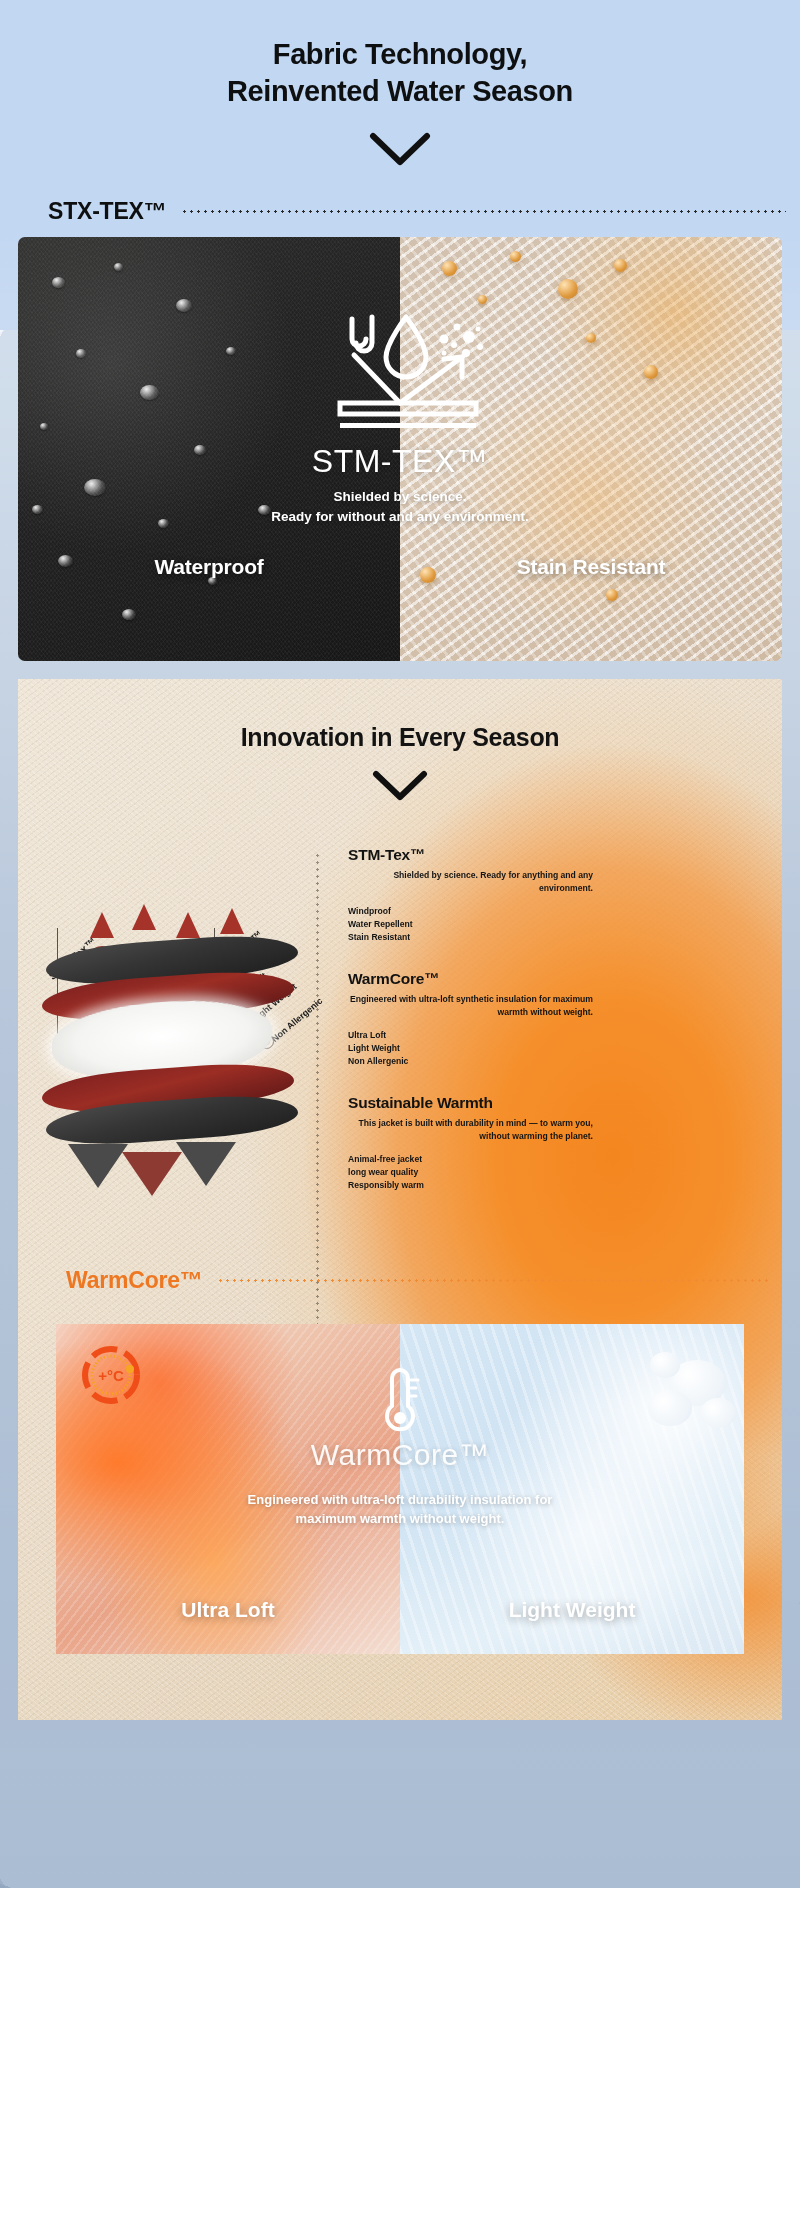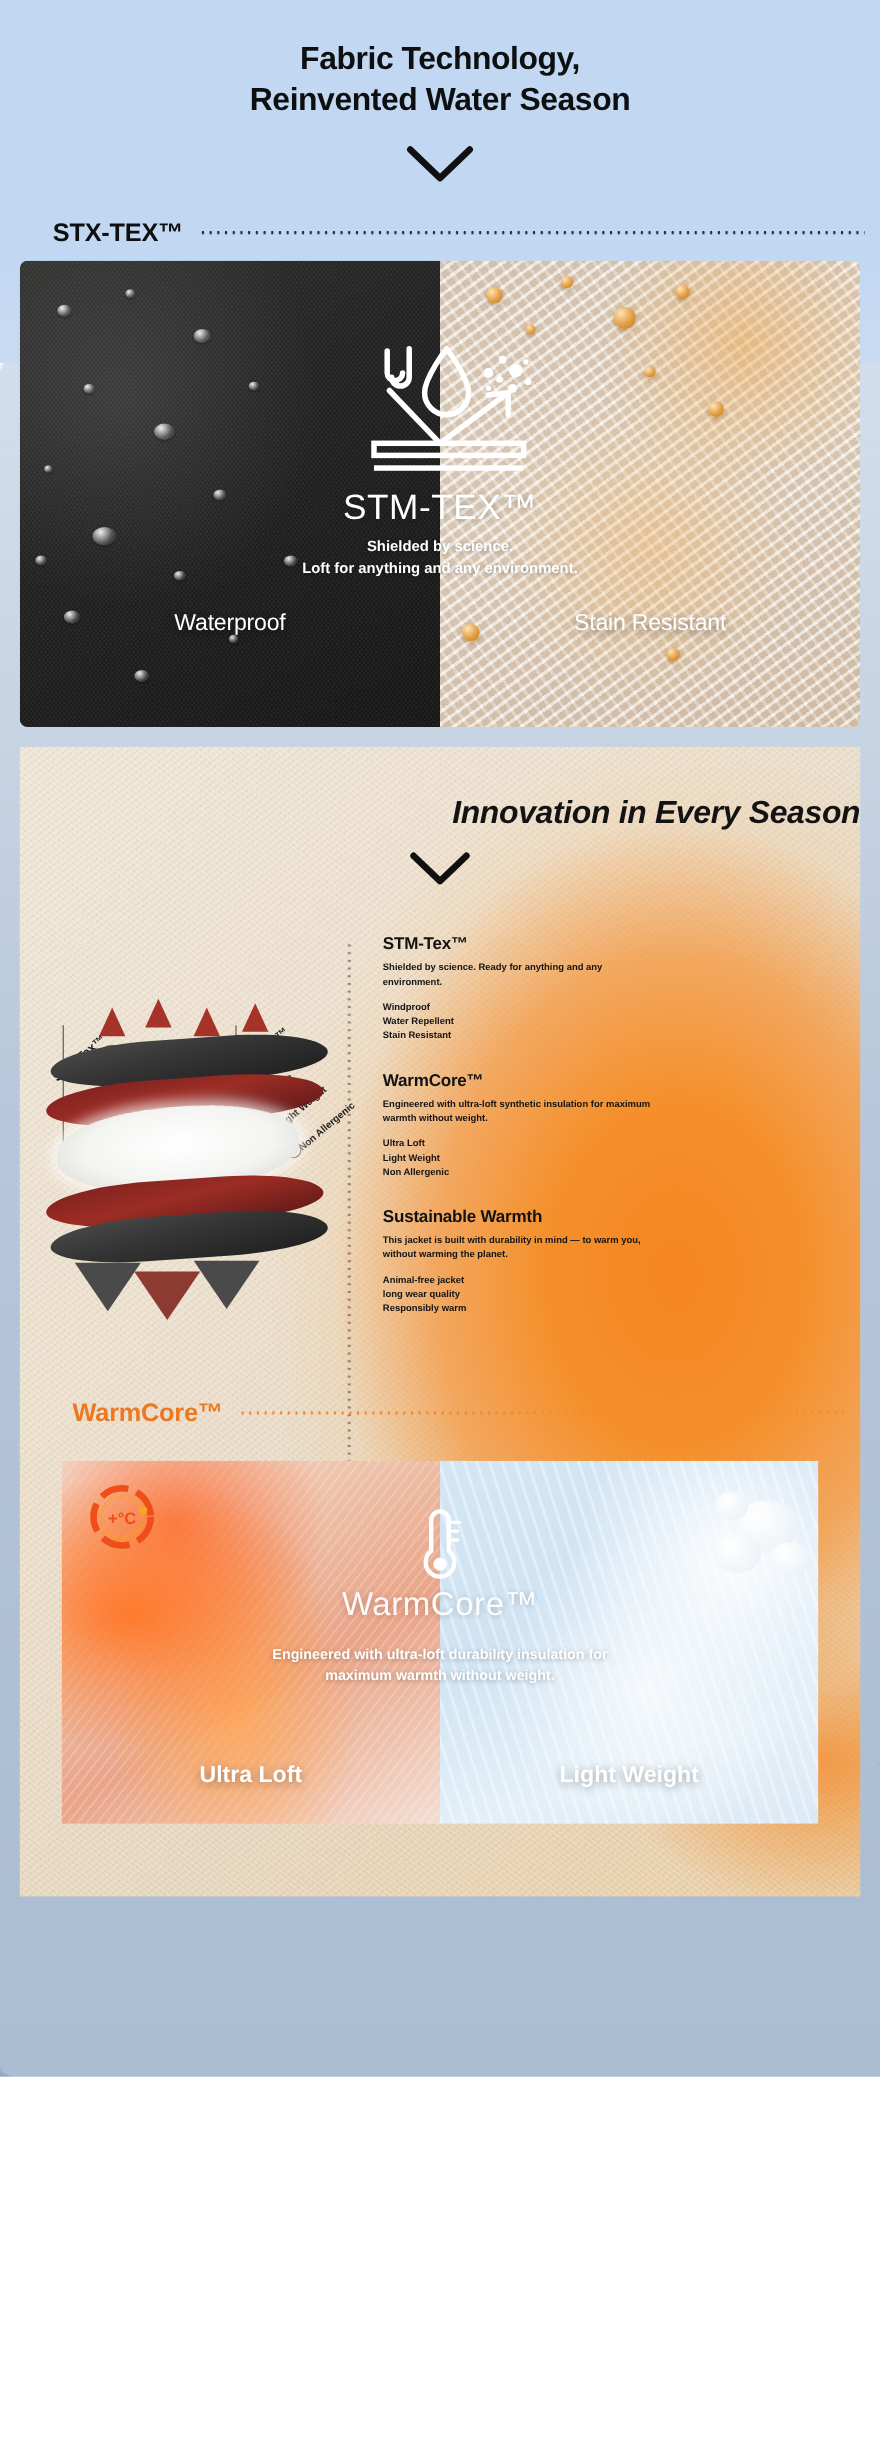--- a/index.html
+++ b/index.html
@@ -160,46 +160,45 @@
   .bottom-labels {
     position: absolute;
     left: 0; right: 0; bottom: 82px;
     display: flex;
   }
   .bottom-labels > div {
     width: 50%;
     text-align: center;
     color: #fff;
     font-size: 21px;
-    font-weight: 400;
+    font-weight: 700;
     letter-spacing: -0.2px;
     text-shadow: 0 2px 9px rgba(0,0,0,.45);
   }
 
   
   .panel-innovation {
     position: relative;
     margin: 18px 18px 0;
     min-height: 880px;
     overflow: hidden;
     background:
       radial-gradient(ellipse 420px 560px at 78% 46%, #f4861f 0%, #f58f2b 28%, rgba(245,150,60,.75) 52%, rgba(240,200,150,.25) 74%, rgba(0,0,0,0) 88%),
       radial-gradient(ellipse 260px 200px at 95% 88%, rgba(243,140,45,.85), rgba(0,0,0,0) 70%),
       repeating-linear-gradient(38deg, rgba(255,255,255,.22) 0 1px, rgba(0,0,0,0) 1px 4px),
       repeating-linear-gradient(-38deg, rgba(170,150,125,.14) 0 1px, rgba(0,0,0,0) 1px 5px),
       linear-gradient(135deg, #efe6d8 0%, #ece0ce 35%, #e7d7c0 65%, #eacfa6 100%);
   }
   .panel-innovation h2 {
-    text-align: right;
-    font-size: 29px;
+    text-align: center;
+    font-size: 25px;
     font-weight: 700;
     letter-spacing: -0.3px;
     color: #131313;
     padding-top: 44px;
-    font-style: italic;
   }
   .panel-chevron { display: block; margin: 18px auto 0; }
 
   .innov-body {
     display: flex;
     align-items: flex-start;
     padding: 10px 24px 40px 6px;
     position: relative;
   }
   .diagram-col {
@@ -231,20 +230,21 @@
     color: #121212;
     margin-bottom: 5px;
   }
   .feat p.desc {
     font-size: 8.6px;
     font-weight: 700;
     line-height: 1.45;
     color: #141414;
     max-width: 245px;
     margin-bottom: 11px;
+    text-align: right;
   }
   .feat ul { list-style: none; }
   .feat ul li {
     font-size: 8.6px;
     font-weight: 700;
     line-height: 1.52;
     color: #141414;
   }
 
   
@@ -443,21 +443,21 @@
         <path d="M60 46 L106 94" fill="none" stroke="#fff" stroke-width="5" stroke-linecap="round"></path>
         <path d="M106 94 L168 48" fill="none" stroke="#fff" stroke-width="5" stroke-linecap="round"></path>
         <path d="M168 48 L168 68 M168 48 L150 50" fill="none" stroke="#fff" stroke-width="5" stroke-linecap="round"></path>
 
         <rect x="46" y="94" width="136" height="11" fill="none" stroke="#fff" stroke-width="5"></rect>
         <rect x="46" y="114" width="136" height="5" fill="#fff"></rect>
       </svg>
       <div class="brand-name">STM-TEX™</div>
       <div class="brand-tag">
         <span>Shielded by science.</span><br>
-        <span>Loft for anything and any environment.</span>
+        <span>Ready for without and any environment.</span>
       </div>
     </div>
 
     <div class="bottom-labels">
       <div>Waterproof</div>
       <div>Stain Resistant</div>
     </div>
   </div>
 
   <div class="panel-innovation">

